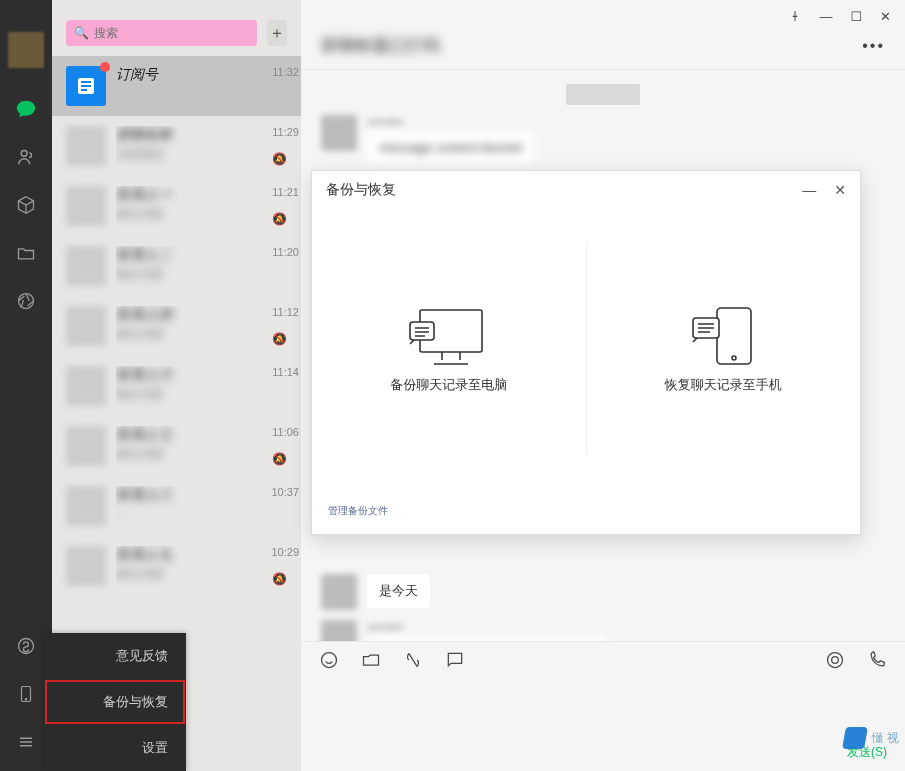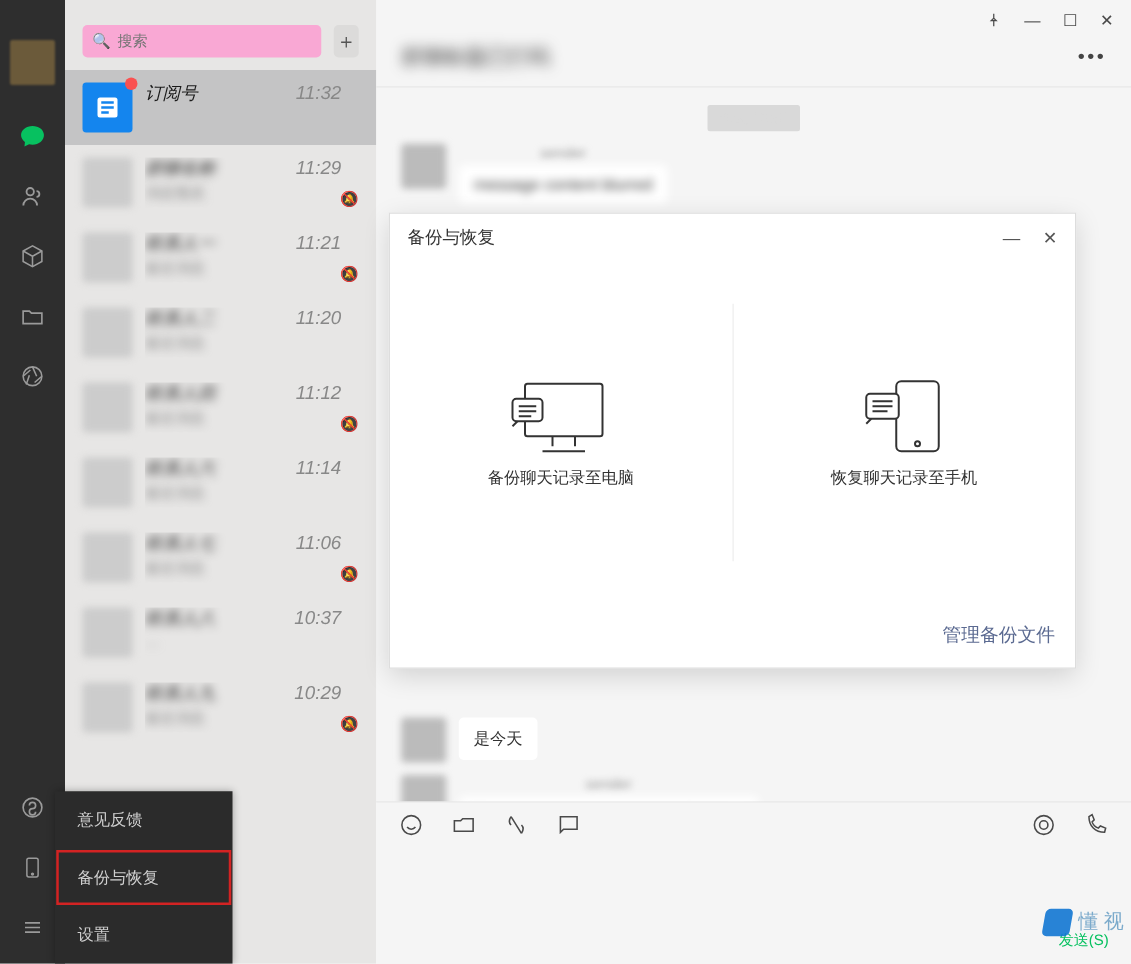--- a/index.html
+++ b/index.html
@@ -22,66 +22,66 @@
 .plus { width:26px; height:26px; background:#dcdbda; border-radius:4px; display:flex; align-items:center; justify-content:center; color:#555; cursor:pointer; }
 
 .chat-item { display:flex; padding:10px 14px; gap:10px; position:relative; cursor:pointer; }
 .chat-item.sel { background:#c4c4c5; }
 .chat-item .av { width:40px; height:40px; background:#ccc; border-radius:3px; position:relative; filter:blur(0.5px); }
 .chat-item:first-of-type .av { background:#1485ee; filter:none; display:flex; align-items:center; justify-content:center; }
 .chat-item .av .dot { position:absolute; top:-4px; right:-4px; width:10px; height:10px; background:#fa5151; border-radius:50%; }
 .chat-item .info { flex:1; overflow:hidden; }
 .chat-item .name { font-size:14px; color:#191919; white-space:nowrap; overflow:hidden; text-overflow:ellipsis;font-style:italic; }
 .chat-item .preview { font-size:12px; color:#888; white-space:nowrap; overflow:hidden; text-overflow:ellipsis; margin-top:2px; }
-.chat-item .time { position:absolute; right:28px; top:10px; font-size:15px; color:#888;font-style:italic; }
+.chat-item .time { position:absolute; right:2px; top:10px; font-size:11px; color:#888; }
 .chat-item .mute { position:absolute; right:14px; bottom:10px; color:#b4b4b4; font-size:12px; }
 .chat-item.blur .name,.chat-item.blur .preview{ filter:blur(4px); }
 .chat-item.blur .av{ filter:blur(3px); }
 
 
 .settings-menu { position:absolute; left:44px; bottom:0; width:142px; background:#2b2b2b; color:#cfcfcf; font-size:13px; box-shadow:0 0 6px rgba(0,0,0,.3); z-index:5;}
-.settings-menu .mi { padding:14px 18px; cursor:pointer; }
+.settings-menu .mi { padding:14px 18px; cursor:pointer;text-align:right; }
 .settings-menu .mi.hi { outline:2px solid #d32323; outline-offset:-3px; }
 
 
 .main { position:absolute; left:301px; top:0; right:0; bottom:0; background:#f5f5f5; display:flex; flex-direction:column; }
 .titlebar { height:32px; display:flex; justify-content:flex-end; align-items:center; gap:18px; padding:0 14px; color:#4a4a4a; font-size:13px; }
 .titlebar .tb { cursor:pointer; }
 .header { padding:2px 20px 12px 20px; border-bottom:1px solid #e7e7e7; display:flex; align-items:center; justify-content:space-between; }
 .header .title { font-size:17px; filter:blur(5px); color:#333; }
 .header .more { color:#444; letter-spacing:2px; cursor:pointer; }
 
 .msgs { position:relative; flex:1; overflow:hidden; padding:10px 20px; }
 .time-pill { display:block; width:max-content; margin:4px auto 10px; background:#d9d9d9; color:#fff; font-size:12px; border-radius:2px; padding:2px 8px; }
 .hide-pill{ color:#d9d9d9;}
 .msg-row { display:flex; gap:10px; margin:10px 0; }
 .msg-row .mav{ width:36px; height:36px; background:#bbb; border-radius:3px; filter:blur(3px);}
 .msg-row .bubble{ background:#fff; border-radius:4px; padding:8px 12px; font-size:13px; filter:blur(4px); color:#333;}
 .msg-row .name{ font-size:12px; color:#999; filter:blur(3px); margin-bottom:3px;}
-.msg-row .col{display:flex;flex-direction:column;align-items:center;}
+.msg-row .col{display:flex;flex-direction:column;align-items:flex-start;}
 .msg-row.noblur .bubble{filter:none;}
 
 .composer { border-top:1px solid #e7e7e7; background:#f5f5f5; padding:8px 18px 0 18px; display:flex; flex-direction:column; height:130px;}
 .tools { display:flex; align-items:center; gap:22px; color:#4a4a4a; }
 .tools .right { margin-left:auto; display:flex; gap:22px;}
 .tools .t { cursor:pointer; }
 .send { align-self:flex-end; margin-top:auto; margin-bottom:10px; font-size:12px; color:#07c160; cursor:pointer;}
 
 
 .modal { position:absolute; left:311px; top:170px; width:550px; height:365px; background:#fff; border:1px solid #ddd; box-shadow:0 6px 20px rgba(0,0,0,.15); z-index:10; display:flex; flex-direction:column;}
 .modal .mhdr{ display:flex; align-items:center; padding:10px 14px; font-size:14px; color:#333;}
 .modal .mctl{ margin-left:auto; display:flex; gap:18px; color:#555;}
 .modal .mctl span{cursor:pointer;}
 .modal .mbody{ flex:1; display:flex; }
 .modal .opt{ flex:1; display:flex; flex-direction:column; align-items:center; justify-content:center; gap:8px; cursor:pointer; font-size:13px; color:#333;}
 .modal .sep{ width:1px; background:#eee; margin:34px 0;}
-.modal .link{ text-align:right; padding:16px; font-size:15px; color:#5b6a91; cursor:pointer;margin-left:44px;}
-
-
-.watermark{position:absolute; right:6px; bottom:22px; font-size:16px; color:#6ea2c7; display:flex; gap:6px; opacity:.9;}
+.modal .link{ text-align:left; padding:16px; font-size:10px; color:#5b6a91; cursor:pointer;}
+
+
+.watermark{position:absolute; right:6px; bottom:22px; font-size:12px; color:#6ea2c7; display:flex; align-items:center; gap:6px; opacity:.9;}
 .watermark .d{width:22px;height:22px;background:#1277d3;border-radius:4px;transform:skewX(-10deg);}
 
 svg{display:block;}
 </style>
 </head>
 <body>
 
 <div class="sidebar">
   <div class="avatar"></div>
   <div class="nav">

